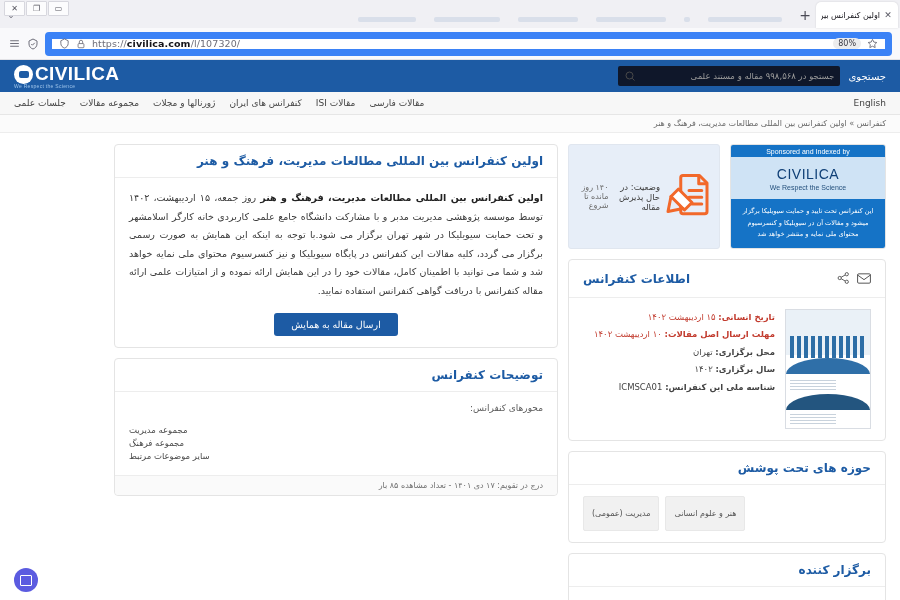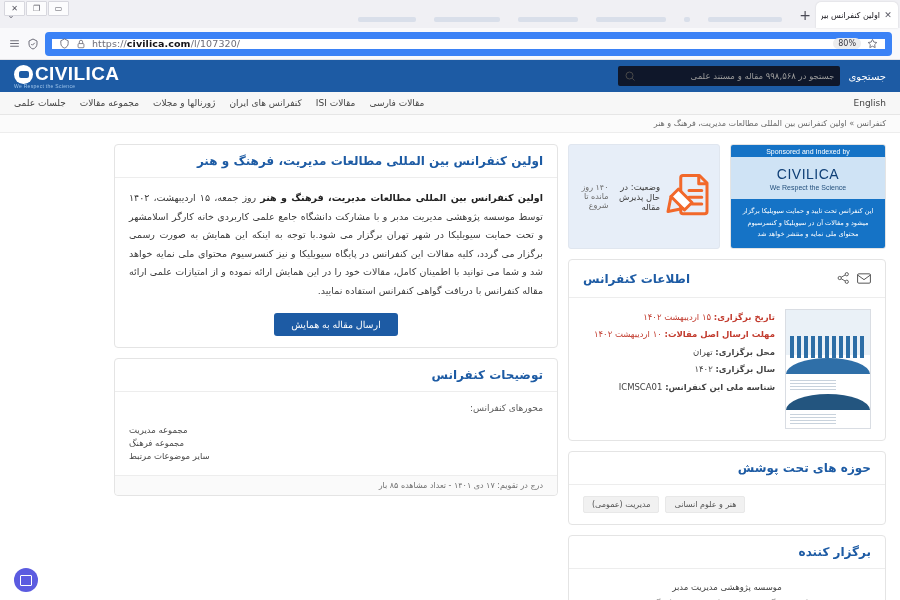--- a/index.html
+++ b/index.html
@@ -173,21 +173,21 @@
     background: repeating-linear-gradient(180deg,#c8d2dc 0 1px,transparent 1px 3px); }
   .poster .lines2 { position: absolute; left: 4px; right: 34px; top: 104px; height: 12px;
     background: repeating-linear-gradient(180deg,#c8d2dc 0 1px,transparent 1px 3px); }
   .info-lines { flex: 1; text-align: right; }
   .info-line { font-size: 8.5px; line-height: 2.05; color: #444; }
   .info-line b { font-weight: 700; }
   .red { color: #c23b2e; }
 
   .tags { display: flex; gap: 6px; justify-content: flex-end; }
   .tag { background: #f1f1f1; border: 1px solid #e8e8e8; border-radius: 2px;
-    font-size: 8px; color: #555; padding: 3px 8px; cursor: pointer; }
+    font-size: 8px; color: #555; padding: 12px 8px; cursor: pointer; }
 
   .org { text-align: center; }
   .org-line { font-size: 8.5px; color: #3f3f3f; line-height: 1.85; }
 
   .fab {
     position: absolute; bottom: 8px; left: 14px; width: 24px; height: 24px;
     border-radius: 50%; background: #5b5be0; cursor: pointer;
     display: flex; align-items: center; justify-content: center;
   }
   .fab::after { content:""; width: 10px; height: 9px; border: 1.6px solid #fff;
@@ -348,21 +348,21 @@
           <div class="poster">
             <div class="sky"></div>
               <div class="city"></div>
             <div class="wave w1"></div>
               <div class="lines"></div>
             <div class="wave w2"></div>
               <div class="lines2"></div>
           </div>
           <div class="info-lines">
             <div class="info-line red">
-              <b>تاریخ برگزاری:</b>
+              <b>تاریخ انسانی:</b>
               <span>۱۵ اردیبهشت ۱۴۰۲</span>
             </div>
             <div class="info-line red">
               <b>مهلت ارسال اصل مقالات:</b>
               <span>۱۰ اردیبهشت ۱۴۰۲</span>
             </div>
             <div class="info-line">
               <b>محل برگزاری:</b>
               <span>تهران</span>
             </div>

